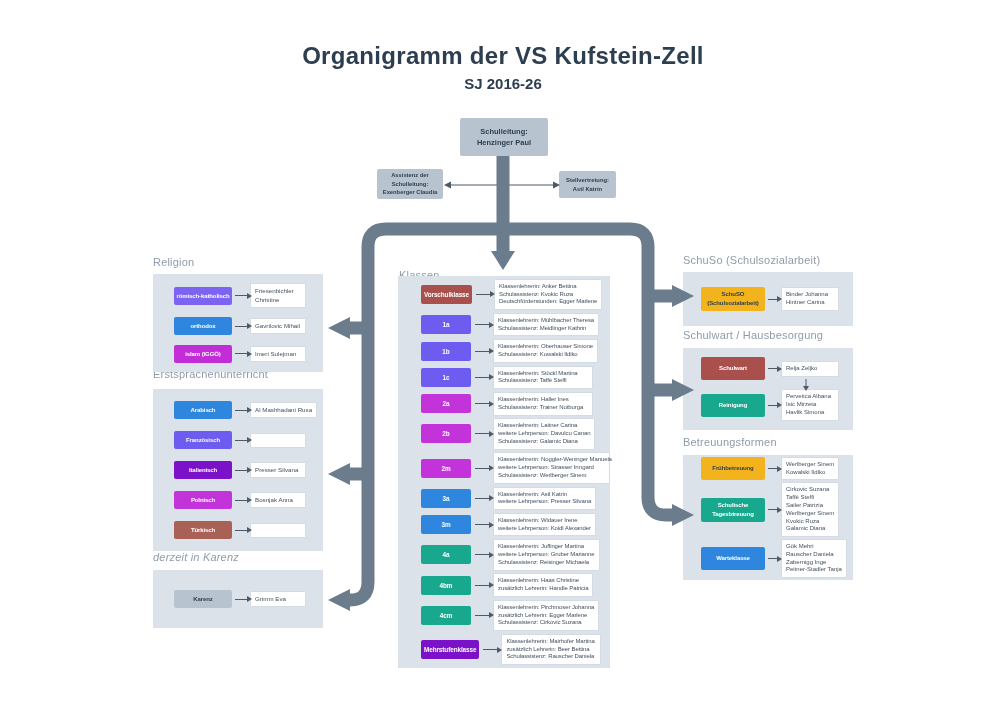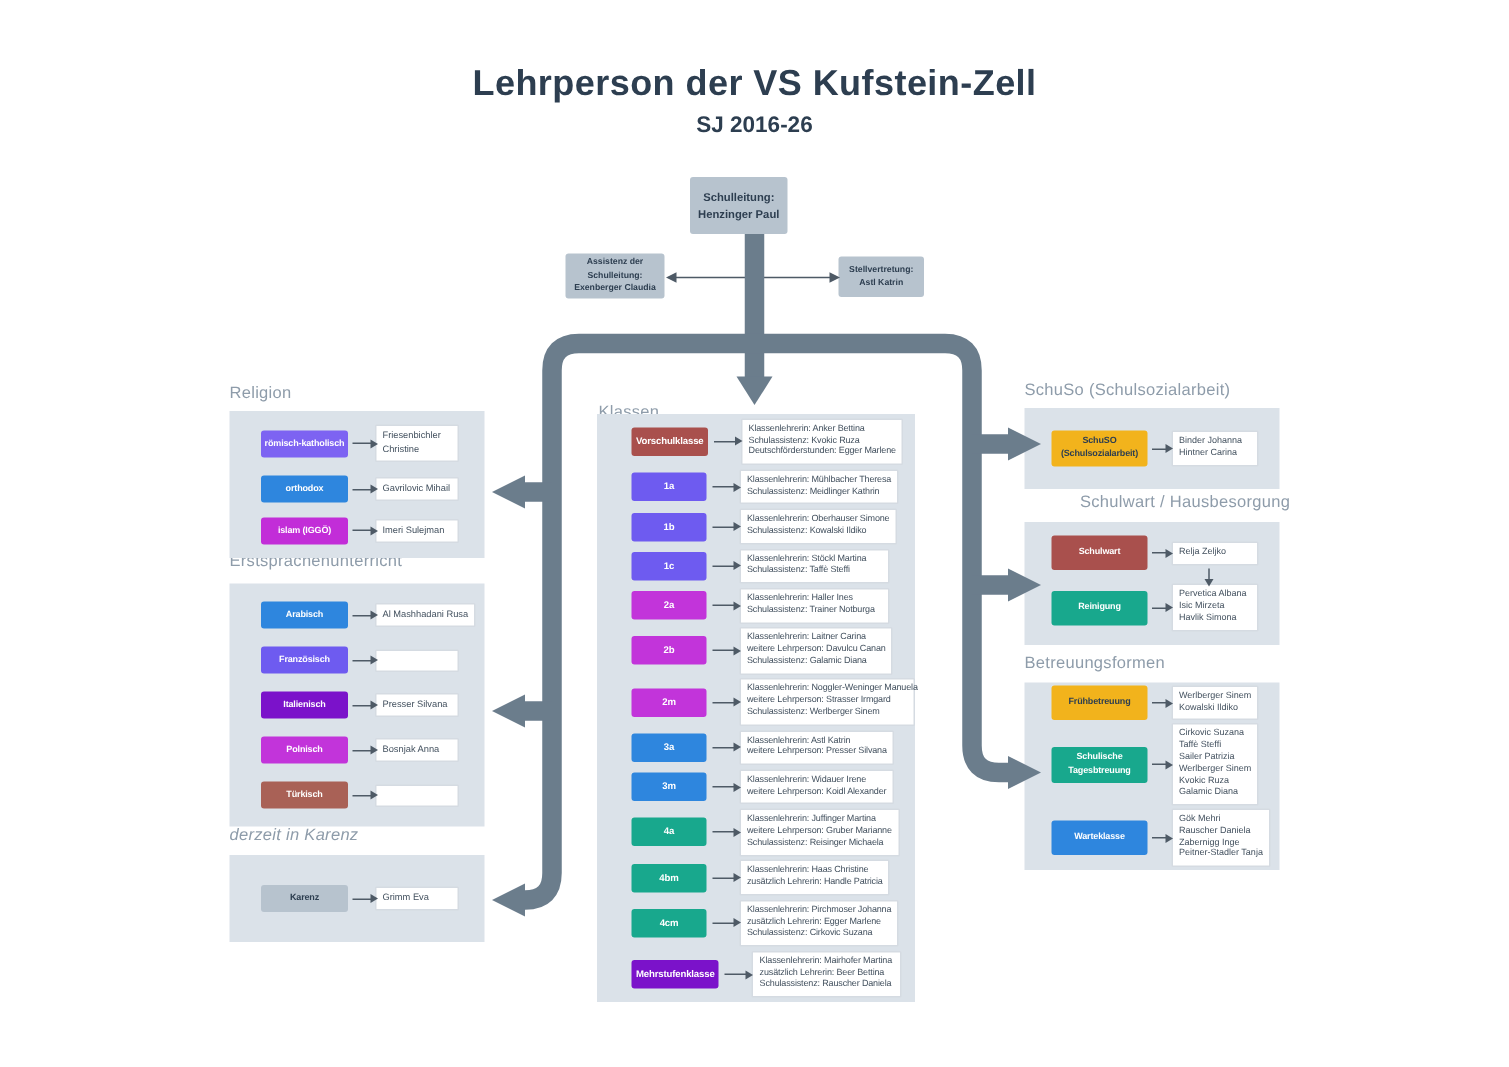--- a/index.html
+++ b/index.html
@@ -9,31 +9,31 @@
     font-family:"Liberation Sans", sans-serif;
   }
   .page-title{position:absolute;left:0;right:0;top:42px;text-align:center;
     font-size:24px;font-weight:bold;letter-spacing:.3px;color:#2d3e50;}
   .page-subtitle{position:absolute;left:0;right:0;top:75px;text-align:center;
     font-size:15px;font-weight:bold;color:#2d3e50;}
 
   .topbox{position:absolute;background:#b7c3ce;color:#2d3e50;border-radius:2px;
     display:flex;align-items:center;justify-content:center;text-align:center;
     white-space:pre-line;font-weight:600;}
-  #schulleitung{left:460px;top:118px;width:65px;height:38px;font-size:7.5px;line-height:1.5;}
+  #schulleitung{left:460px;top:118px;width:88px;height:38px;font-size:7.5px;line-height:1.5;}
   #assistenz{left:377px;top:169px;width:66px;height:30px;font-size:5.8px;line-height:1.45;}
   #stellvertretung{left:559px;top:171px;width:57px;height:27px;font-size:5.8px;line-height:1.45;}
 
   .section-header{position:absolute;font-size:11px;color:#8e9caa;letter-spacing:.2px;}
   #h-religion{left:153px;top:256px;}
   #h-erst{left:153px;top:368px;}
   #h-karenz{left:153px;top:551px;font-style:italic;}
   #h-klassen{left:399px;top:269px;}
   #h-schuso{left:683px;top:254px;}
-  #h-schulwart{left:720px;top:329px;}
+  #h-schulwart{left:683px;top:329px;}
   #h-betreuung{left:683px;top:436px;}
 
   .panel{position:absolute;background:#dbe2e9;display:flex;flex-direction:column;
     justify-content:space-evenly;}
   #p-religion{left:153px;top:274px;width:170px;height:98px;}
   #p-erst{left:153px;top:389px;width:170px;height:162px;}
   #p-karenz{left:153px;top:570px;width:170px;height:58px;}
   #p-klassen{left:398px;top:276px;width:212px;height:392px;}
   #p-schuso{left:683px;top:272px;width:170px;height:54px;}
   #p-schulwart{left:683px;top:348px;width:170px;height:82px;}
@@ -63,21 +63,21 @@
     color:#42505e;white-space:pre-line;padding:3px 4px;line-height:1.3;}
   .sec-left .namebox{font-size:6.2px;width:max-content;min-width:46px;max-width:58px;min-height:7px;}
   .sec-klassen .namebox{font-size:6px;white-space:pre;width:max-content;min-width:90px;letter-spacing:-.1px;}
   .sec-right .namebox{font-size:6px;width:max-content;min-width:48px;max-width:64px;min-height:7px;}
 
   svg.connectors{position:absolute;left:0;top:0;pointer-events:none;}
 </style>
 </head>
 <body>
 
-<div class="page-title">Lehrperson der VS Kufstein-Zell</div>
+<div class="page-title">Organigramm der VS Kufstein-Zell</div>
 <div class="page-subtitle">SJ 2016-26</div>
 
 <div id="schulleitung" class="topbox">Schulleitung:
 Henzinger Paul</div>
 <div id="assistenz" class="topbox">Assistenz der
 Schulleitung:
 Exenberger Claudia</div>
 <div id="stellvertretung" class="topbox">Stellvertretung:
 Astl Katrin</div>
 

